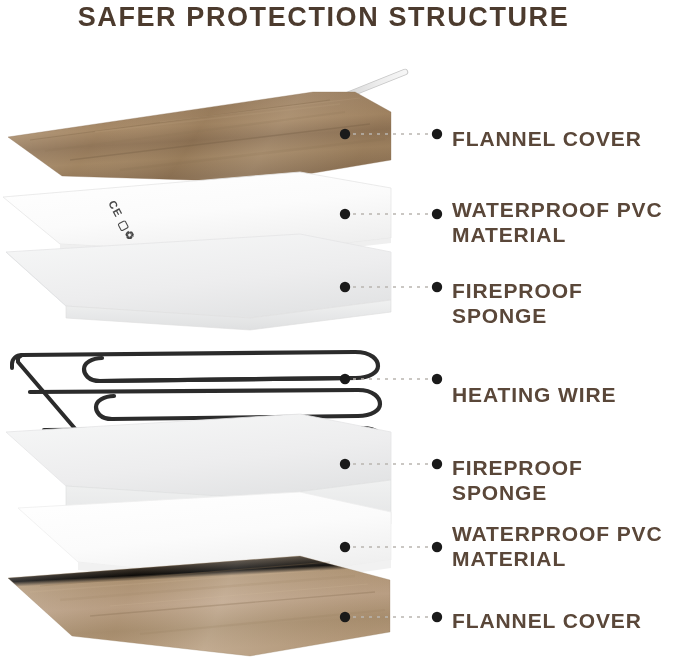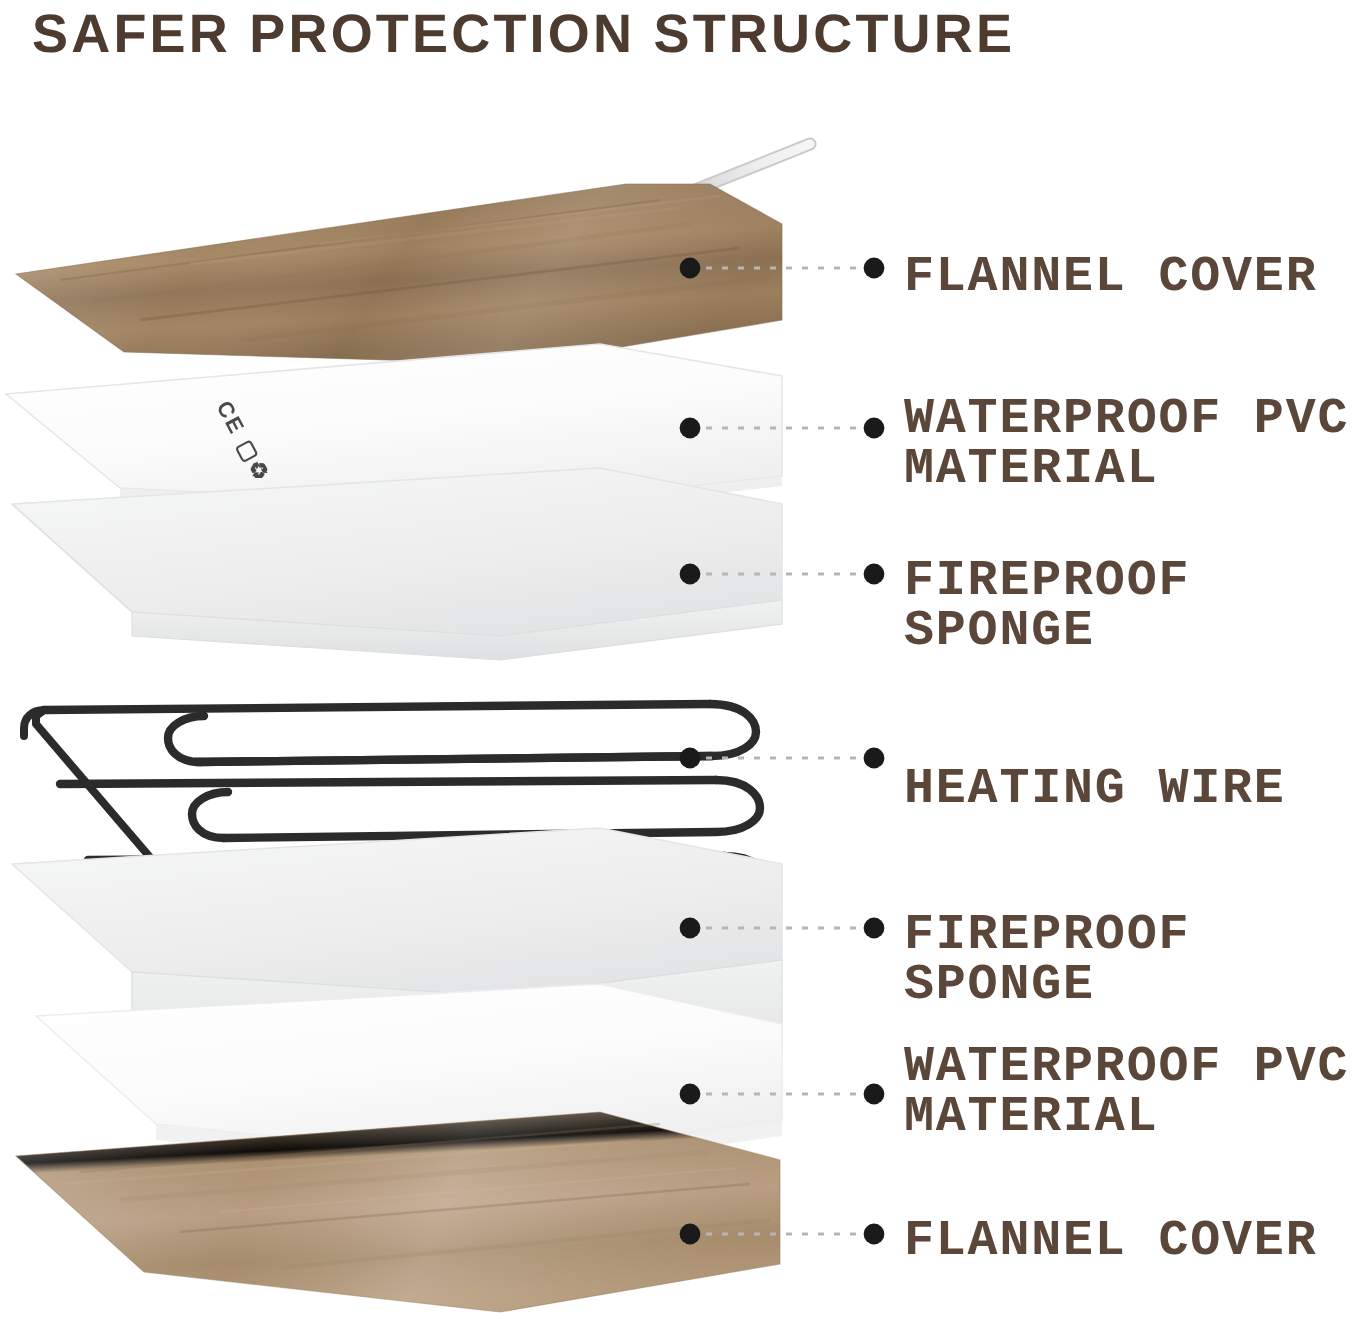--- a/index.html
+++ b/index.html
@@ -2,36 +2,36 @@
 <html><head>
 <meta charset="utf-8">
 <style>
   html,body{margin:0;padding:0;background:#ffffff;}
   body{
     width:679px;height:670px;overflow:hidden;position:relative;
     font-family:"Liberation Sans",sans-serif;
     -webkit-font-smoothing:antialiased;
   }
   #page-title{
-    position:absolute;left:16px;top:2px;width:645px;
+    position:absolute;left:1px;top:2px;width:645px;
+    text-align:center;
     font-size:27px;font-weight:bold;
     letter-spacing:1.6px;
     color:#4c3b2e;
     white-space:nowrap;
   }
   #diagram{position:absolute;left:0;top:0;width:679px;height:670px;}
   .label{
     position:absolute;
     color:#5a4739;
-    font-size:25px;
+    font-size:21px;
     font-weight:bold;
     letter-spacing:0.9px;
     line-height:25px;
     white-space:pre-line;
-    font-family:Liberation Mono, monospace;
   }
 </style>
 </head>
 <body>
 
 <div id="page-title">SAFER PROTECTION STRUCTURE</div>
 
 <svg id="diagram" viewBox="0 0 679 670">
   <defs>
     <linearGradient id="gFlannelTop" x1="0" y1="0" x2="0.25" y2="1">

